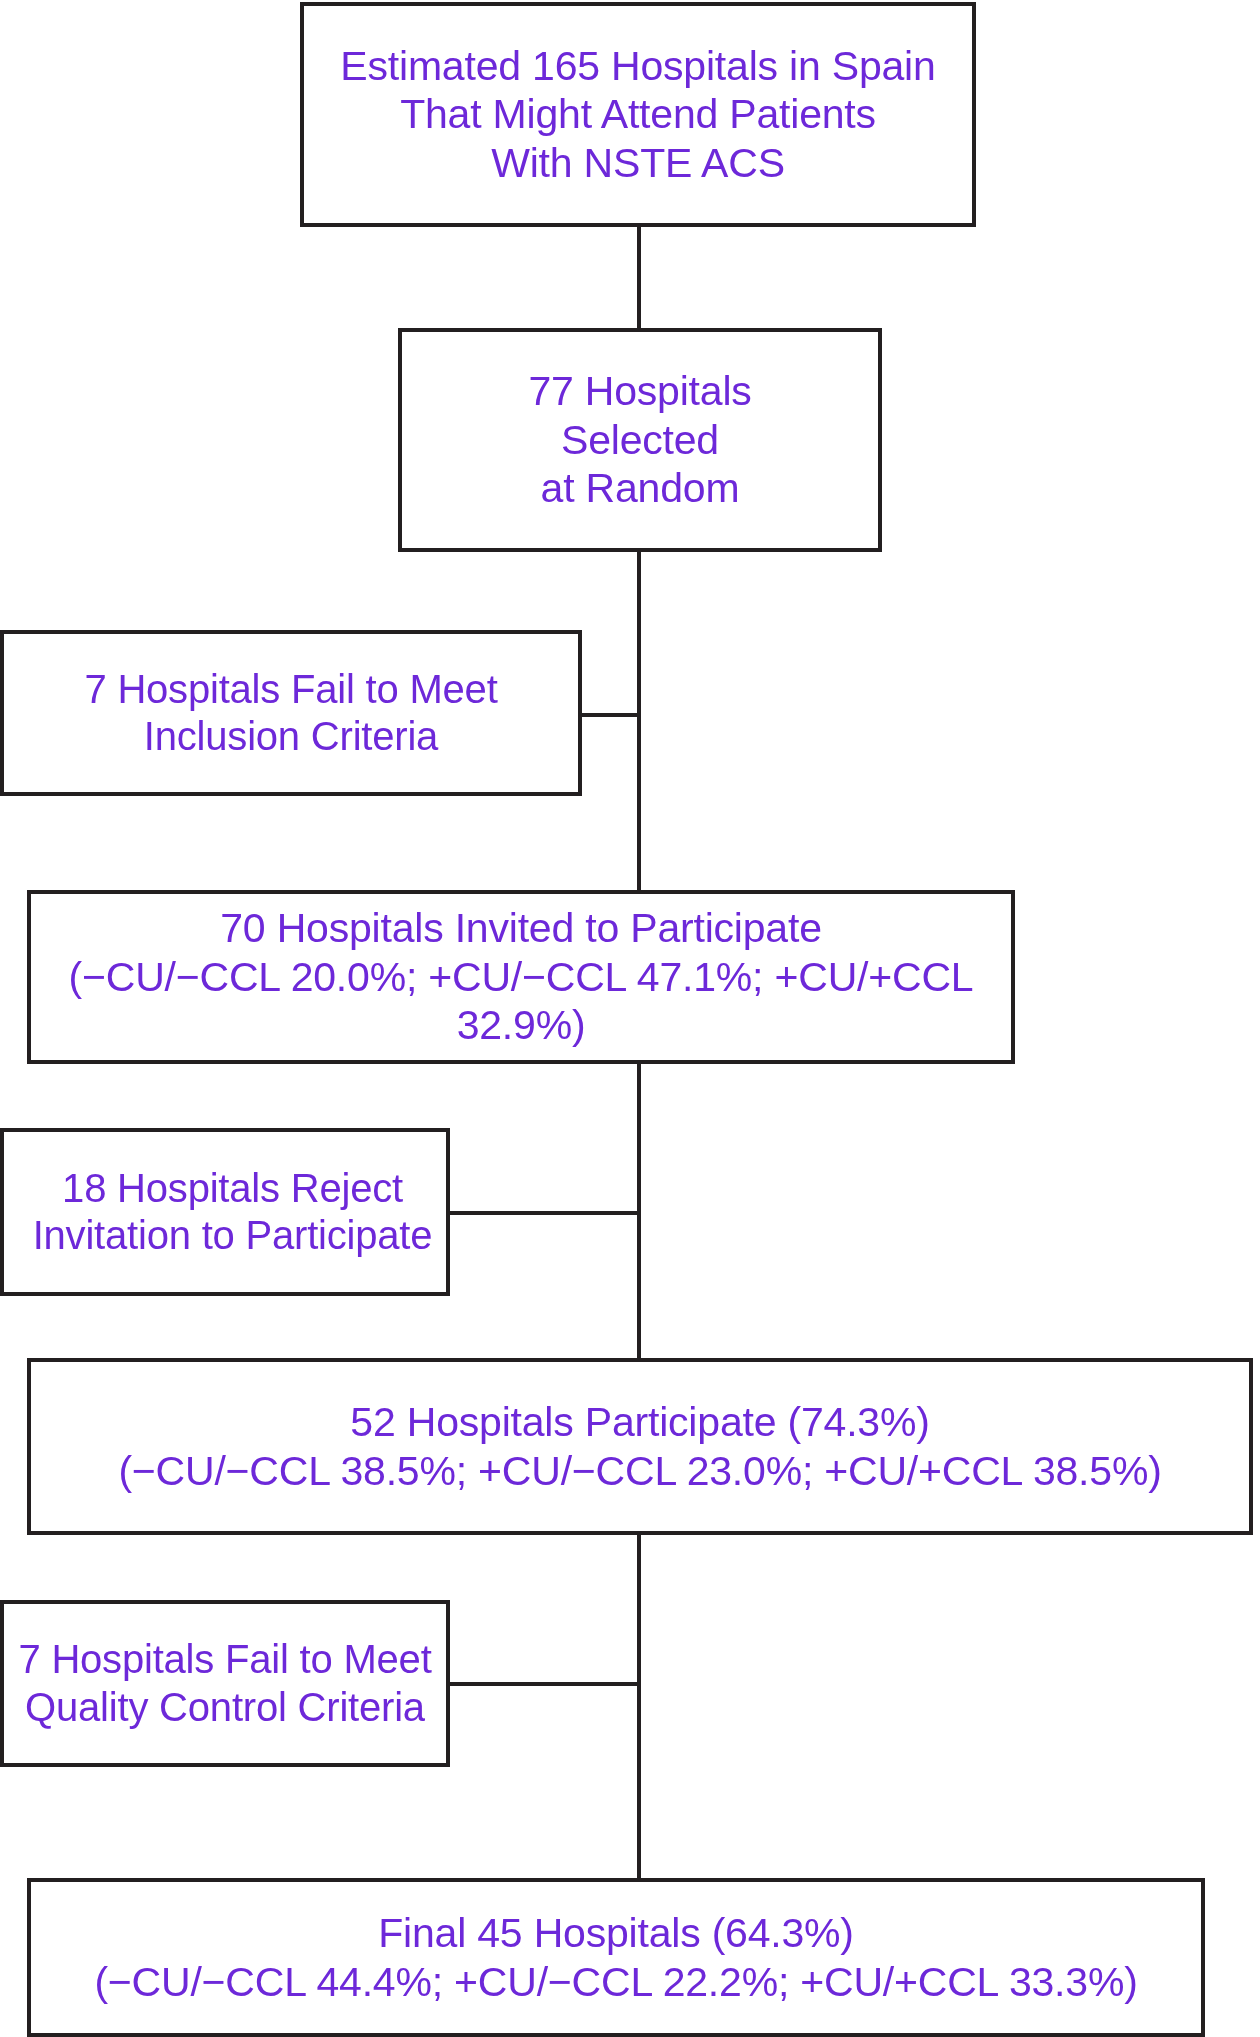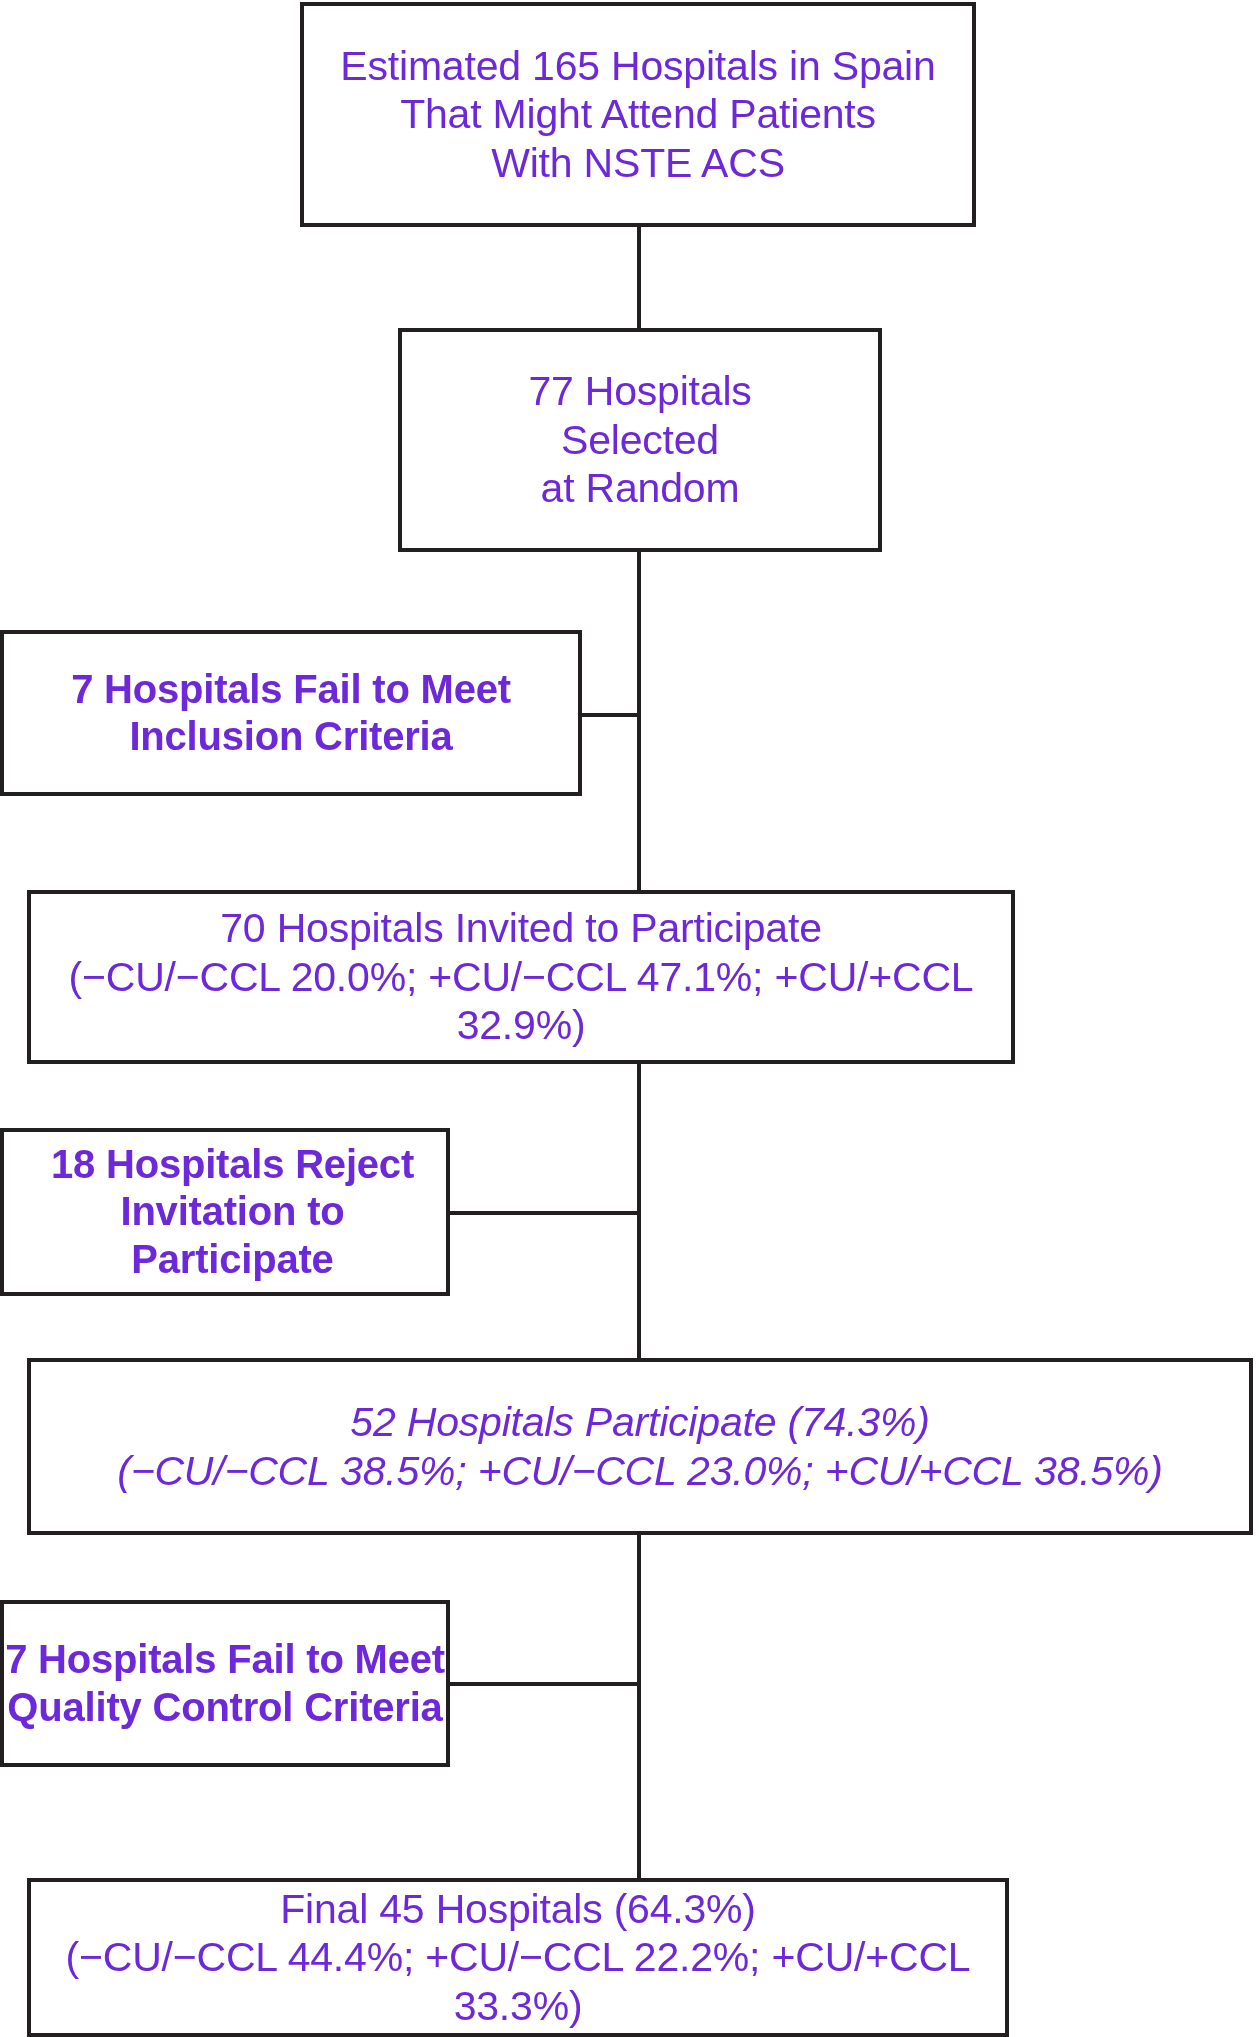--- a/index.html
+++ b/index.html
@@ -29,21 +29,21 @@
   .node .txt {
     display: block;
     width: 100%;
     line-height: 1.18;
     white-space: pre-line;
     letter-spacing: -0.2px;
   }
   
   .n-big .txt   { font-size: 41px; }
   .n-mid .txt   { font-size: 41px; }
-  .n-side .txt  { font-size: 40px; font-weight: bold; }
+  .n-side .txt  { font-size: 40px; }
   .n-wide .txt  { font-size: 41px; }
 
   .connector {
     position: absolute;
     background: #231f20;
   }
   .v-line { width: 4px; }
   .h-line { height: 4px; }
 </style>
 </head>
@@ -85,28 +85,28 @@
   <div class="node n-wide" style="left:27px; top:890px; width:988px; height:174px;">
     <span class="txt">70 Hospitals Invited to Participate
 (−CU/−CCL 20.0%; +CU/−CCL 47.1%; +CU/+CCL 32.9%)</span>
   </div>
 
   <div class="node n-side" style="left:0px; top:1128px; width:450px; height:168px;padding-left:15px;">
     <span class="txt">18 Hospitals Reject
 Invitation to Participate</span>
   </div>
 
-  <div class="node n-wide" style="left:27px; top:1358px; width:1226px; height:177px;font-style:italic;">
+  <div class="node n-wide" style="left:27px; top:1358px; width:1226px; height:177px;">
     <span class="txt">52 Hospitals Participate (74.3%)
 (−CU/−CCL 38.5%; +CU/−CCL 23.0%; +CU/+CCL 38.5%)</span>
   </div>
 
   <div class="node n-side" style="left:0px; top:1600px; width:450px; height:167px;">
     <span class="txt">7 Hospitals Fail to Meet
 Quality Control Criteria</span>
   </div>
 
-  <div class="node n-wide" style="left:27px; top:1878px; width:982px; height:159px;">
+  <div class="node n-wide" style="left:27px; top:1878px; width:1178px; height:159px;">
     <span class="txt">Final 45 Hospitals (64.3%)
 (−CU/−CCL 44.4%; +CU/−CCL 22.2%; +CU/+CCL 33.3%)</span>
   </div>
 
 </div>
 
 </body></html>

